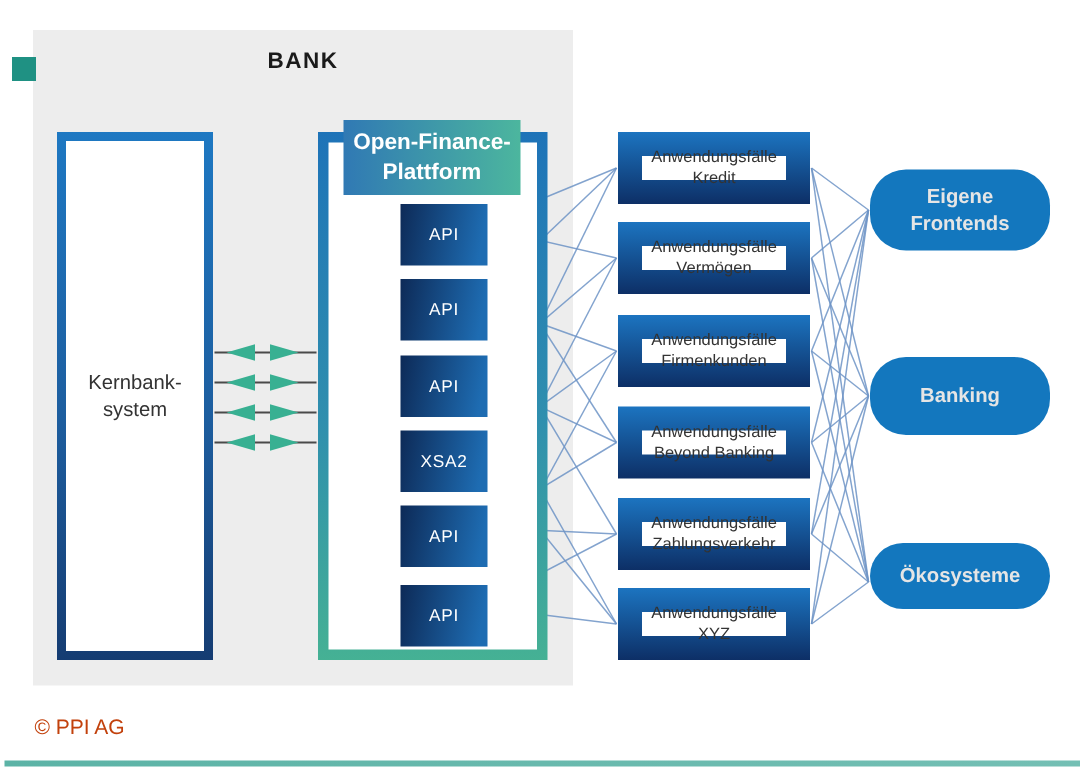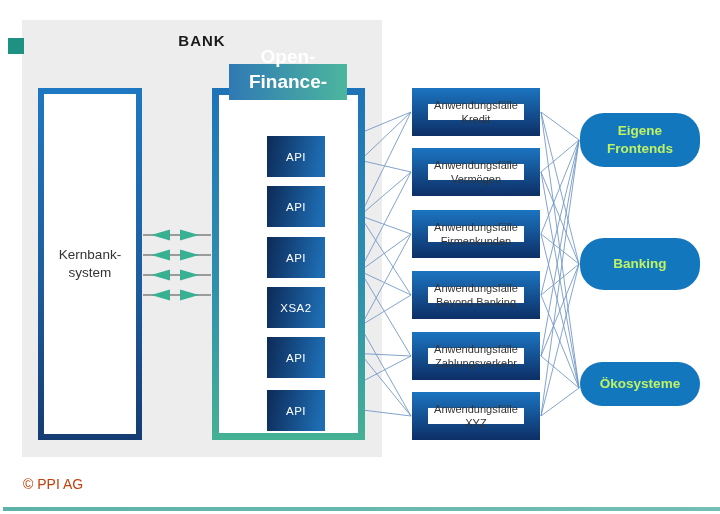--- a/index.html
+++ b/index.html
@@ -20,35 +20,35 @@
 
   .frame{z-index:2;display:flex;}
   .frame-inner{flex:1;background:#ffffff;display:flex;align-items:center;justify-content:center;}
   .kernbank{left:38px;top:88px;width:104px;height:352px;padding:6px;box-sizing:border-box;
             background:linear-gradient(180deg,#1e78c2 0%,#1d5d9e 55%,#153c72 100%);}
   .kernbank .frame-inner{font-size:13.5px;color:#333;line-height:1.35;}
 
   .platform-frame{left:212px;top:88px;width:153px;height:352px;padding:7px;box-sizing:border-box;
             background:linear-gradient(180deg,#1e73b8 0%,#2f8fae 55%,#45b194 100%);}
 
-  .ofp-header{left:229px;top:64px;width:118px;height:36px;z-index:3;
+  .ofp-header{left:229px;top:80px;width:118px;height:50px;z-index:3;
             background:linear-gradient(90deg,#3079b4 0%,#4cb69e 100%);
-            color:#fff;font-weight:700;font-size:19px;line-height:1.35;
+            color:#fff;font-weight:700;font-size:15px;line-height:1.35;
             display:flex;align-items:center;justify-content:center;}
 
   .api-box{left:267px;width:58px;height:41px;z-index:3;
             background:linear-gradient(100deg,#0d2a57 0%,#1e6cb2 90%);
             color:#fff;font-weight:400;font-size:11.5px;letter-spacing:0.5px;
             display:flex;align-items:center;justify-content:center;}
 
   .usecase{left:412px;width:128px;height:48px;padding:16px;box-sizing:border-box;z-index:2;
             background:linear-gradient(180deg,#1c74c0 0%,#0d2f66 100%);display:flex;}
   .usecase .frame-inner{font-size:11px;color:#333;line-height:1.3;}
 
-  .target{left:580px;width:120px;z-index:2;background:#1377be;color:#bef264;
+  .target{left:580px;width:120px;z-index:2;background:#1377be;color:#e5e5e5;
           font-weight:700;font-size:13.5px;line-height:1.35;
           display:flex;align-items:center;justify-content:center;border-radius:24px;}
 
   .copyright{left:23px;top:476px;font-size:14px;color:#c2410c;z-index:2;}
   .bottom-bar{left:3px;top:507px;width:717px;height:4px;z-index:2;
           background:linear-gradient(90deg,#5cb3a6 0%,#74bfb4 100%);}
 </style>
 </head>
 <body>
 

